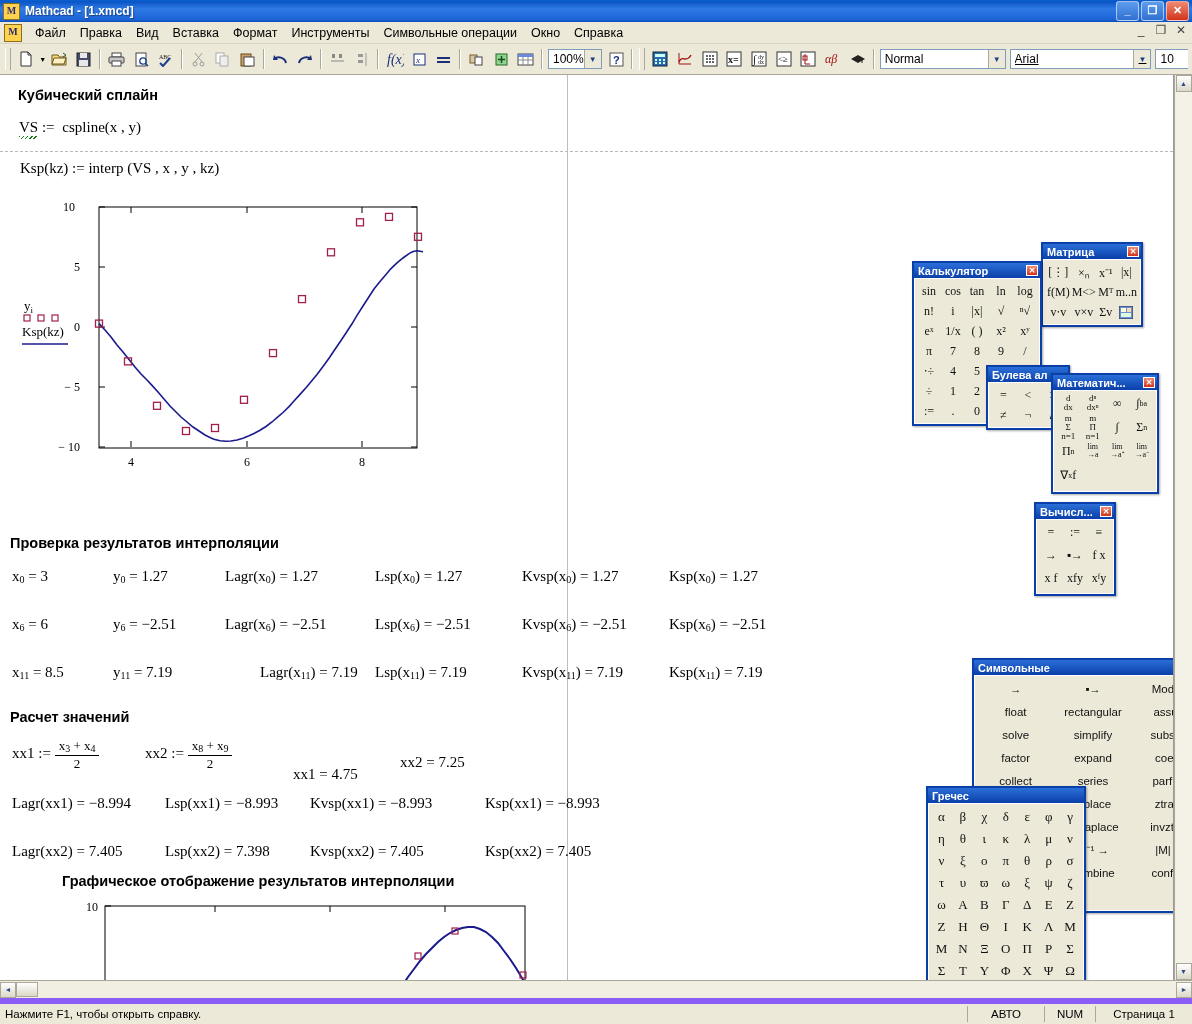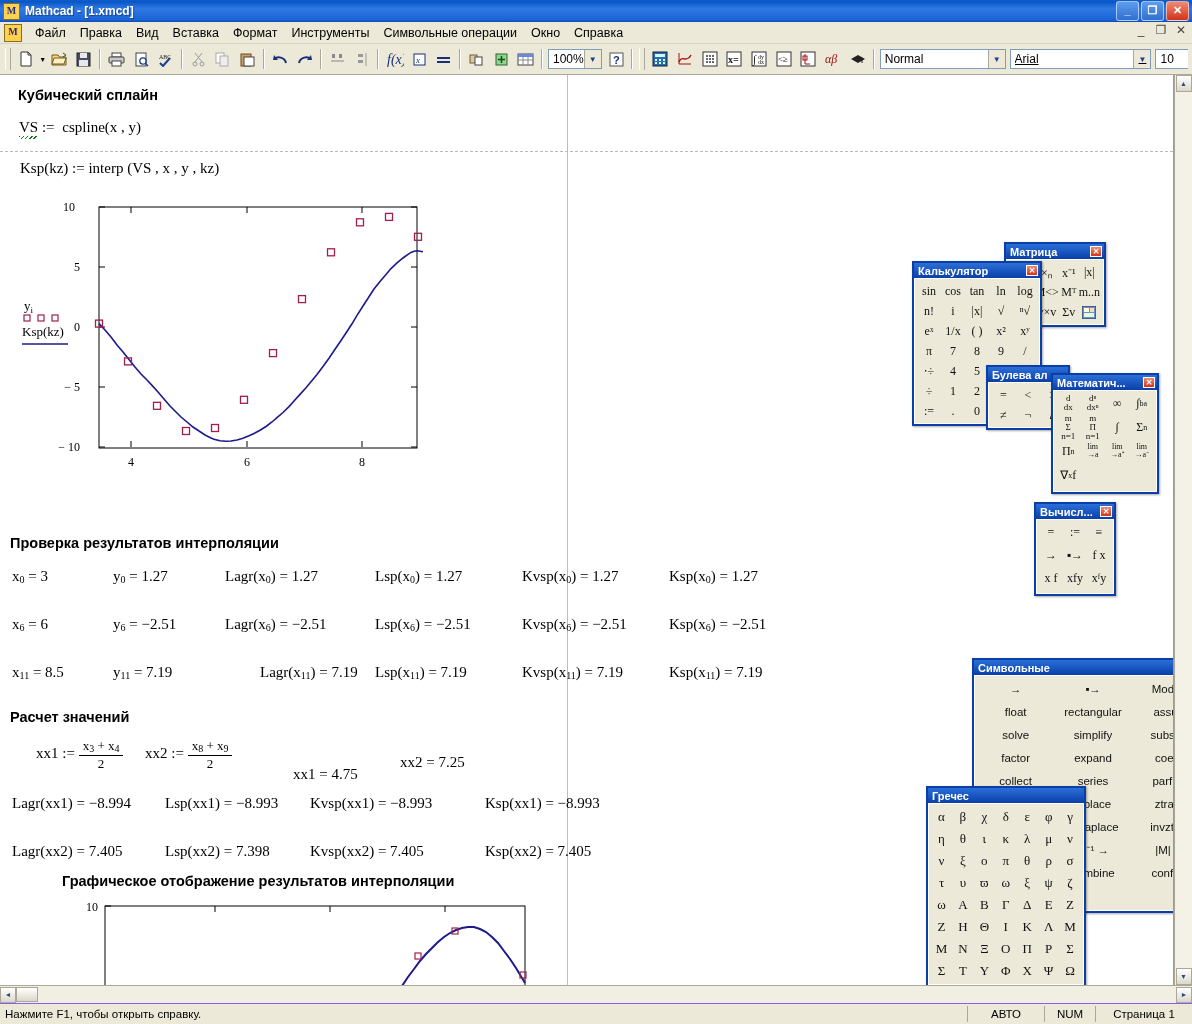--- a/index.html
+++ b/index.html
@@ -94,21 +94,21 @@
   }
   .strack{flex:1;width:16px;background:#f4f2e7;}
   .hscrollbar{
     height:17px;flex:0 0 17px;background:#f1efe2;border-top:1px solid #aca899;display:flex;align-items:center;
   }
   .hscrollbar .sbtn{height:16px;}
   .hthumb{width:22px;height:15px;background:linear-gradient(to bottom,#fff,#dcd8c8);border:1px solid #aca899;box-sizing:border-box;}
 
   
   .statusbar{
-    height:20px;flex:0 0 20px;background:#ece9d8;border-top:1px solid #8b5cf6;
+    height:20px;flex:0 0 20px;background:#ece9d8;border-top:6px solid #8b5cf6;
     display:flex;align-items:center;font-size:11.5px;color:#000;
   }
   .statusbar .sleft{flex:1;padding-left:5px;}
   .statusbar .scell{
     border-left:1px solid #aca899;padding:0 8px;height:16px;line-height:16px;text-align:center;
   }
 
   
   .page-break{
     position:absolute;top:0;bottom:0;width:0;border-left:1px solid #bdbdbd;
@@ -555,21 +555,21 @@
       <div class="region eq" style="left:113px;top:589px;">y<sub>11</sub> <span>= 7.19</span></div>
       <div class="region eq" style="left:225px;top:589px;margin-left:35px;"><span>Lagr</span>(x<sub>11</sub>) <span>= 7.19</span></div>
       <div class="region eq" style="left:375px;top:589px;"><span>Lsp</span>(x<sub>11</sub>) <span>= 7.19</span></div>
       <div class="region eq" style="left:522px;top:589px;"><span>Kvsp</span>(x<sub>11</sub>) <span>= 7.19</span></div>
       <div class="region eq" style="left:669px;top:589px;"><span>Ksp</span>(x<sub>11</sub>) <span>= 7.19</span></div>
 
       <div class="region" style="left:10px;top:634px;">
         <h3 class="blockhead">Расчет значений</h3>
       </div>
 
-      <div class="region eq" style="left:12px;top:664px;margin-left:24px;">
+      <div class="region eq" style="left:12px;top:664px;">
         <span>xx1</span>
         <span>:=</span>
         <span class="frac">
           <span class="num"><span>x</span><sub>3</sub> <span>+</span> <span>x</span><sub>4</sub></span>
           <span class="den">2</span>
         </span>
       </div>
 
       <div class="region eq" style="left:145px;top:664px;">
         <span>xx2</span>
@@ -618,21 +618,21 @@
           "></polyline>
           <g fill="none" stroke="#a0204a" stroke-width="1.2">
             <rect x="309" y="118" width="6" height="6"></rect>
             <rect x="345" y="58" width="6" height="6"></rect>
             <rect x="382" y="33" width="6" height="6"></rect>
             <rect x="450" y="77" width="6" height="6"></rect>
           </g>
         </svg>
       </div>
 
-      <div class="palette" style="left:1004px;top:167px;width:98px;">
+      <div class="palette" style="left:1041px;top:167px;width:98px;">
         <div class="pal-title">
           <span class="ptext">Матрица</span>
           <span class="pal-close">✕</span>
         </div>
         <div class="pal-body" style="grid-template-columns:repeat(4,1fr);">
           <div class="pkey">[⋮]</div>
           <div class="pkey">×ₙ</div>
           <div class="pkey">x⁻¹</div>
           <div class="pkey">|x|</div>
           <div class="pkey">f(M)</div>

